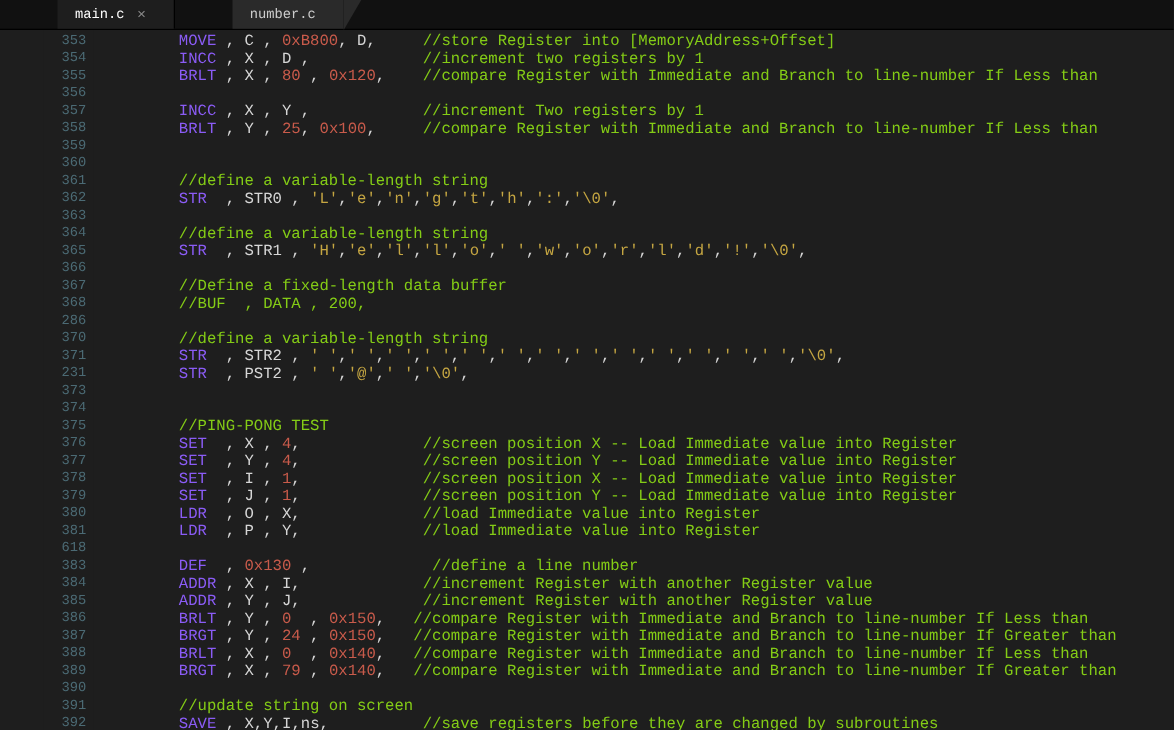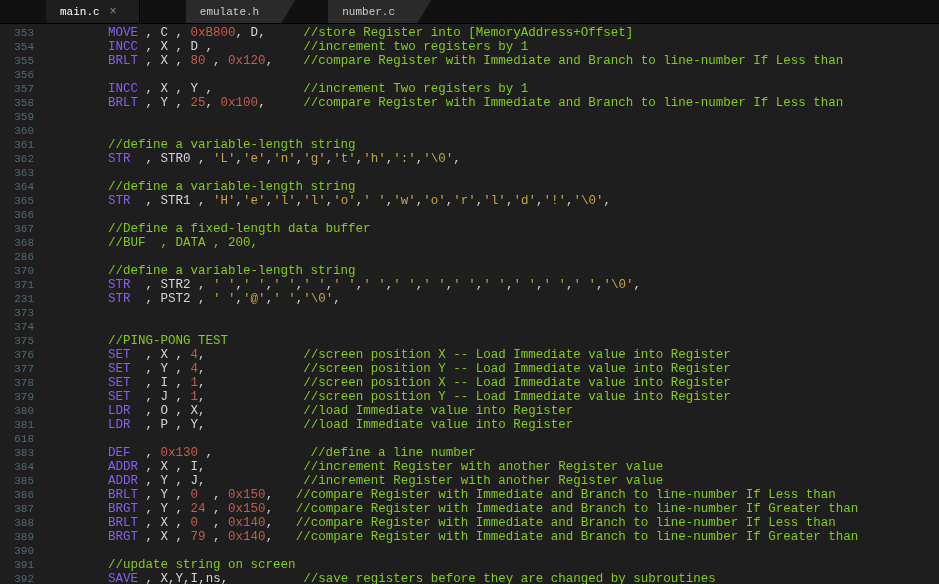--- a/index.html
+++ b/index.html
@@ -45,20 +45,21 @@
     right:-14px; top:0;
     width:0;height:0;
     border-bottom:24px solid transparent;
     border-left:14px solid #2a2a2a;
     z-index:2;
   }
   .editor {
     display: flex;
     height: calc(100% - 24px);
     overflow: hidden;
+    padding-left: 35px;
   }
   .gutter {
     width: 40px;
     background: #1e1e1e;
     color: #4b6a74;
     text-align: right;
     padding: 2px 6px 0 0;
     line-height: 14px;
     font-size: 11px;
     flex-shrink: 0;
@@ -79,23 +80,20 @@
   .c-str  { color: #c5a642; }       
   .c-cmt  { color: #84cc16; } 
 </style>
 </head>
 <body>
 
 <div class="tabbar">
   <div class="tab active">
     <span>main.c</span>
     <span class="close">×</span>
-  </div>
-  <div class="tab slant">
-    <span>emulate.h</span>
   </div>
   <div class="tab slant">
     <span>number.c</span>
   </div>
 </div>
 
 <div class="editor">
   <div class="gutter" id="gutter">
       <div class="ln">353</div>
       <div class="ln">354</div>

